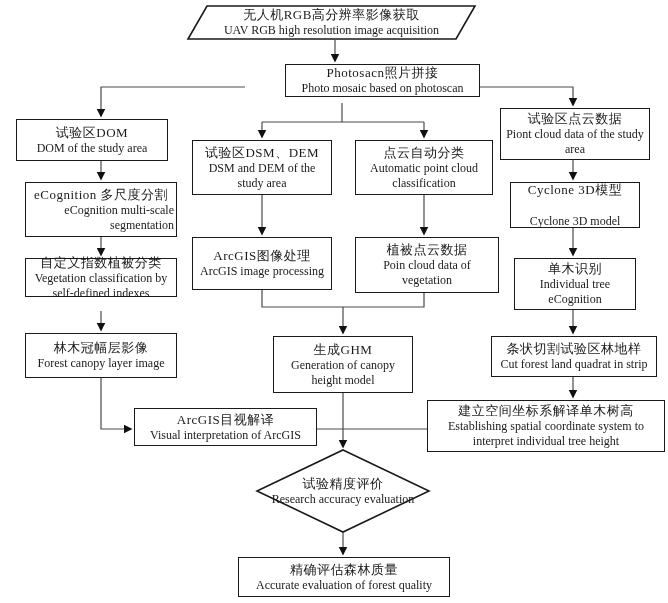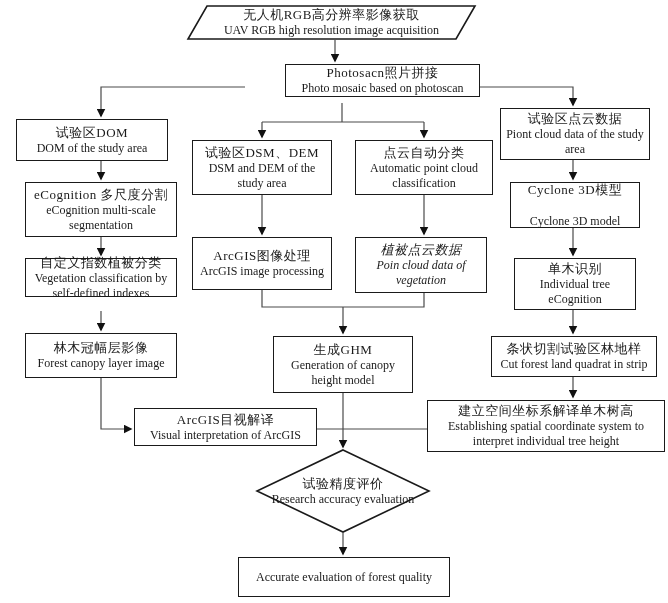--- a/index.html
+++ b/index.html
@@ -68,21 +68,21 @@
   <div class="node" style="left:245px;top:64px;width:195px;height:33px;margin-left:40px;">
     <span class="zh">Photosacn照片拼接</span>
     <span class="en">Photo mosaic based on photoscan</span>
   </div>
 
   <div class="node" style="left:16px;top:119px;width:152px;height:42px;">
     <span class="zh">试验区DOM</span>
     <span class="en">DOM of the study area</span>
   </div>
 
-  <div class="node" style="left:25px;top:182px;width:152px;height:55px;">
+  <div class="node" style="left:25px;top:182px;width:152px;height:55px;text-align:right;">
     <span class="zh">eCognition 多尺度分割</span>
     <span class="en">eCognition multi-scale segmentation</span>
   </div>
 
   <div class="node" style="left:25px;top:258px;width:152px;height:39px;">
     <span class="zh">自定义指数植被分类</span>
     <span class="en">Vegetation classification by self-defined indexes</span>
   </div>
 
   <div class="node" style="left:25px;top:333px;width:152px;height:45px;">
@@ -98,21 +98,21 @@
   <div class="node" style="left:192px;top:237px;width:140px;height:53px;">
     <span class="zh">ArcGIS图像处理</span>
     <span class="en">ArcGIS image processing</span>
   </div>
 
   <div class="node" style="left:355px;top:140px;width:138px;height:55px;">
     <span class="zh">点云自动分类</span>
     <span class="en">Automatic point cloud classification</span>
   </div>
 
-  <div class="node" style="left:355px;top:237px;width:132px;height:56px;font-style:italic;">
+  <div class="node" style="left:355px;top:237px;width:144px;height:56px;">
     <span class="zh">植被点云数据</span>
     <span class="en">Poin cloud data of vegetation</span>
   </div>
 
   <div class="node" style="left:500px;top:108px;width:150px;height:52px;">
     <span class="zh">试验区点云数据</span>
     <span class="en">Piont cloud data of the study area</span>
   </div>
 
   <div class="node" style="left:510px;top:182px;width:130px;height:46px;gap:16px;">
@@ -144,16 +144,17 @@
     <span class="zh">建立空间坐标系解译单木树高</span>
     <span class="en">Establishing spatial coordinate system to interpret individual tree height</span>
   </div>
 
   <div class="shape-label" style="left:257px;top:461px;width:172px;height:60px;">
     <span class="zh">试验精度评价</span>
     <span class="en">Research accuracy evaluation</span>
   </div>
 
   <div class="node" style="left:238px;top:557px;width:212px;height:40px;">
+    <span class="zh">精确评估森林质量</span>
     <span class="en">Accurate evaluation of forest quality</span>
   </div>
 
 </div>
 
 </body></html>

